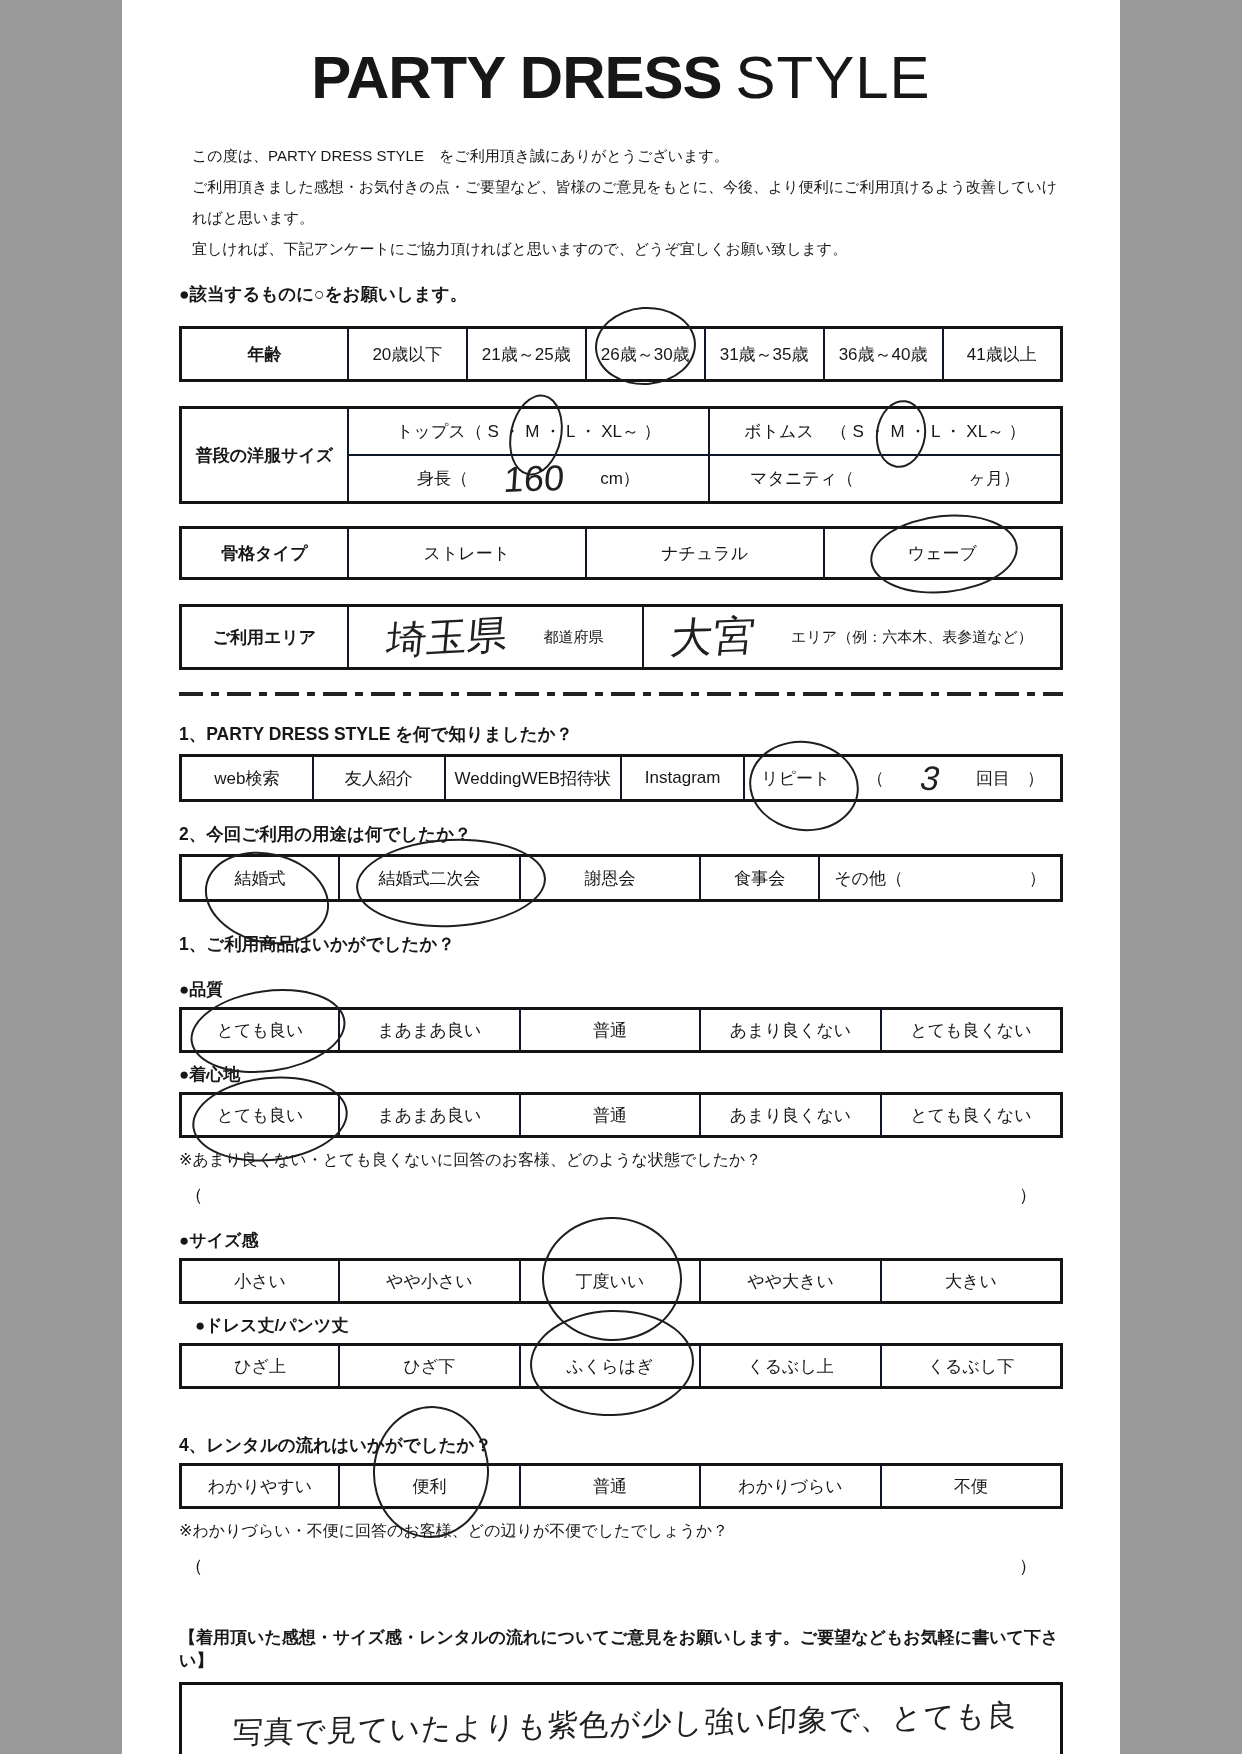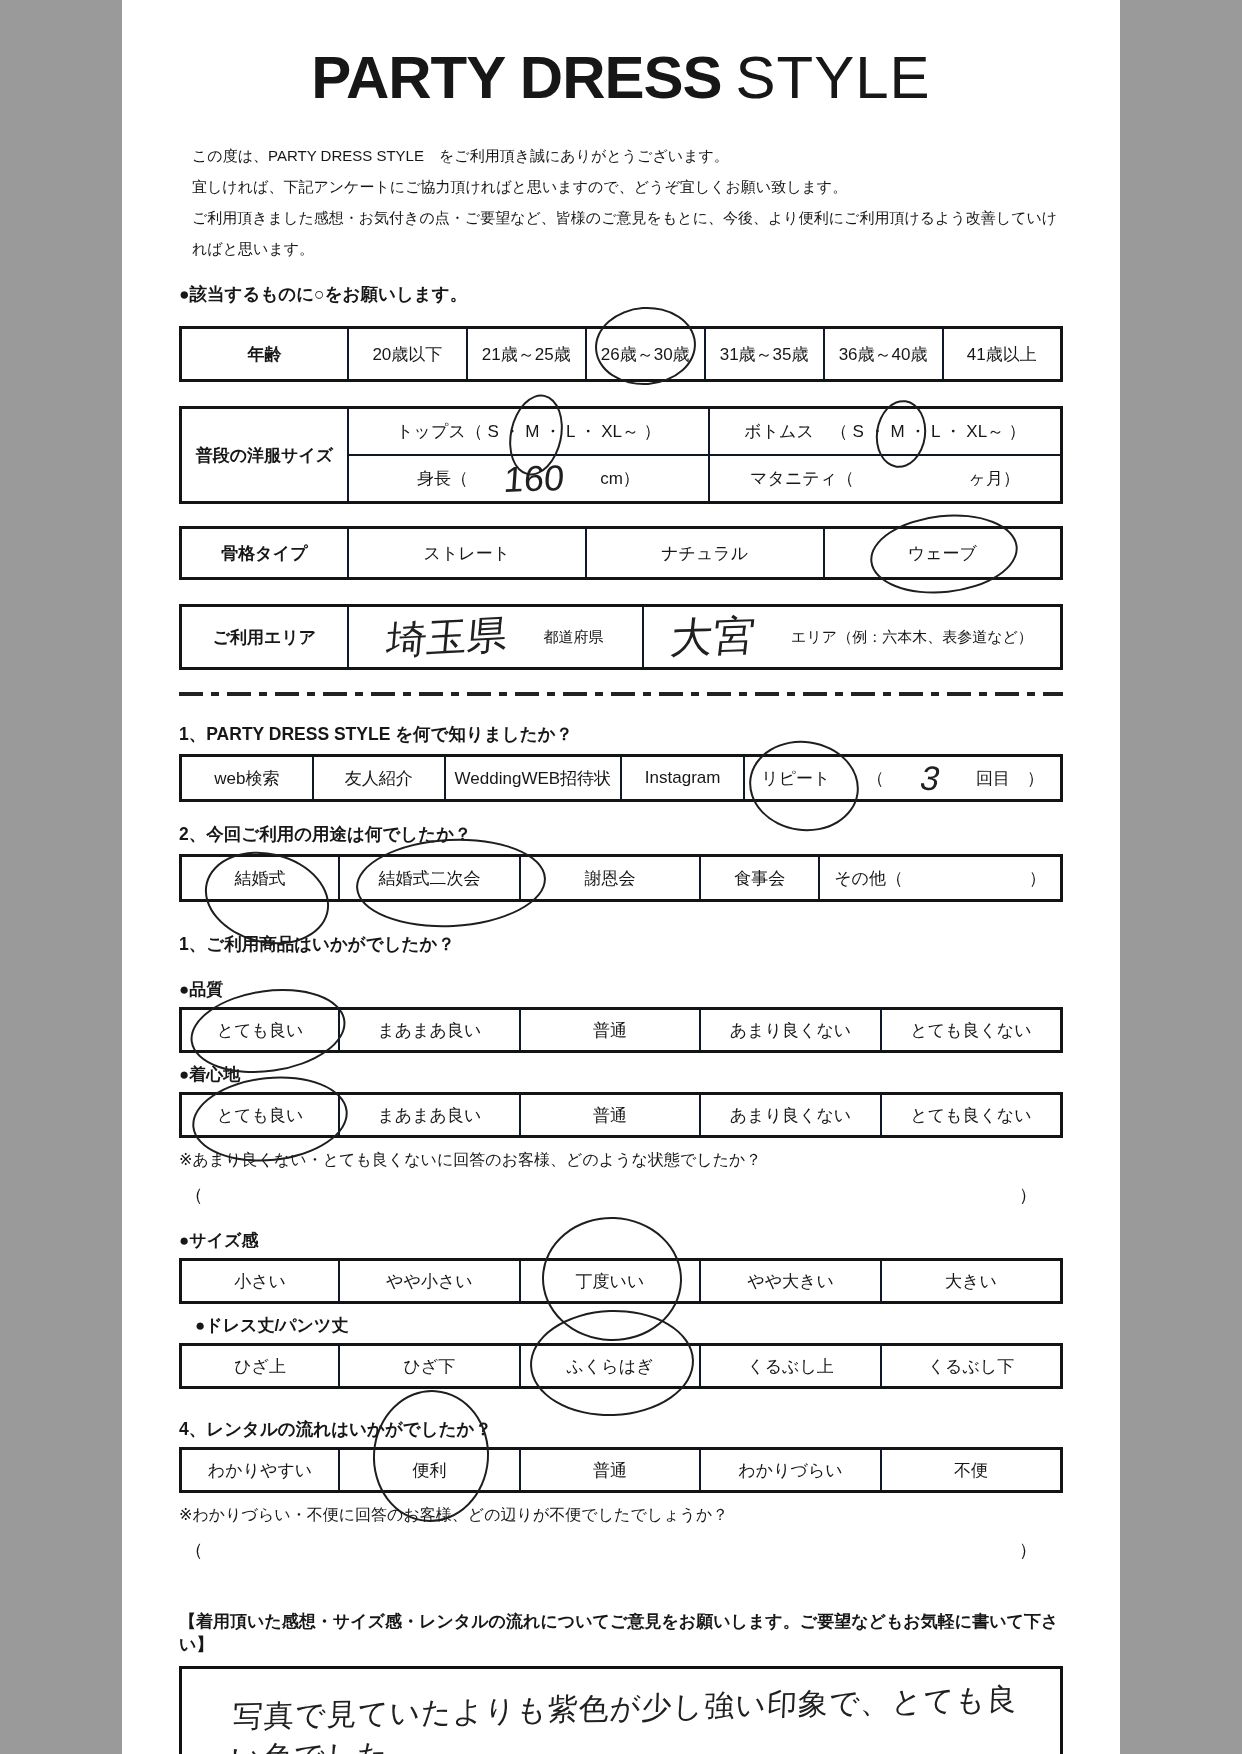--- a/index.html
+++ b/index.html
@@ -24,21 +24,21 @@
   .t-size{margin-top:24px;}  .t-size td{height:45px;}
   .t-skel{margin-top:22px;}  .t-skel td{height:48px;}
   .t-area{margin-top:24px;}  .t-area td{height:60px;}
   .t-q{margin-top:8px;}      .t-q td{height:42px;}
   .t-r{margin-top:6px;}      .t-r td{height:40px;}
 
   .sep{margin-top:22px;height:4px;border:none;
        background:repeating-linear-gradient(90deg,#222 0 24px,transparent 24px 32px,#222 32px 40px,transparent 40px 48px);}
 
   .qtitle{font-weight:bold;font-size:17.5px;}
-  .mt26{margin-top:26px;} .mt20{margin-top:20px;} .mt30{margin-top:30px;} .mt28{margin-top:28px;}
+  .mt26{margin-top:26px;} .mt20{margin-top:20px;} .mt30{margin-top:30px;} .mt28{margin-top:44px;}
   .sublabel{font-weight:bold;font-size:17px;margin-top:22px;}
   .note{font-size:16px;margin-top:12px;}
   .parenline{display:flex;justify-content:space-between;width:852px;margin-top:12px;
              font-size:18px;padding-left:6px;}
 
   .cellflex{display:flex;align-items:center;justify-content:center;gap:36px;width:100%;}
   .spread{justify-content:space-between;padding:0 40px;box-sizing:border-box;}
   .q1last{justify-content:space-between;padding:0 16px;box-sizing:border-box;}
   .small{font-size:15px;}
   .rel{position:relative;display:inline-block;}
@@ -76,22 +76,22 @@
 
 <div class="page">
   <div class="content">
 
     <h1 class="title">
       <span class="tb">PARTY DRESS</span><span class="tl">STYLE</span>
     </h1>
 
     <div class="intro">
       <div>この度は、PARTY DRESS STYLE　をご利用頂き誠にありがとうございます。</div>
+      <div>ご利用頂きました感想・お気付きの点・ご要望など、皆様のご意見をもとに、今後、より便利にご利用頂けるよう改善していければと思います。</div>
       <div>宜しければ、下記アンケートにご協力頂ければと思いますので、どうぞ宜しくお願い致します。</div>
-      <div>ご利用頂きました感想・お気付きの点・ご要望など、皆様のご意見をもとに、今後、より便利にご利用頂けるよう改善していければと思います。</div>
     </div>
 
     <div class="instruction">●該当するものに○をお願いします。</div>
 
     <table class="t t-age">
       <colgroup>
           <col style="width:19%">
           <col style="width:13.5%">
           <col style="width:13.5%">
           <col style="width:13.5%">

